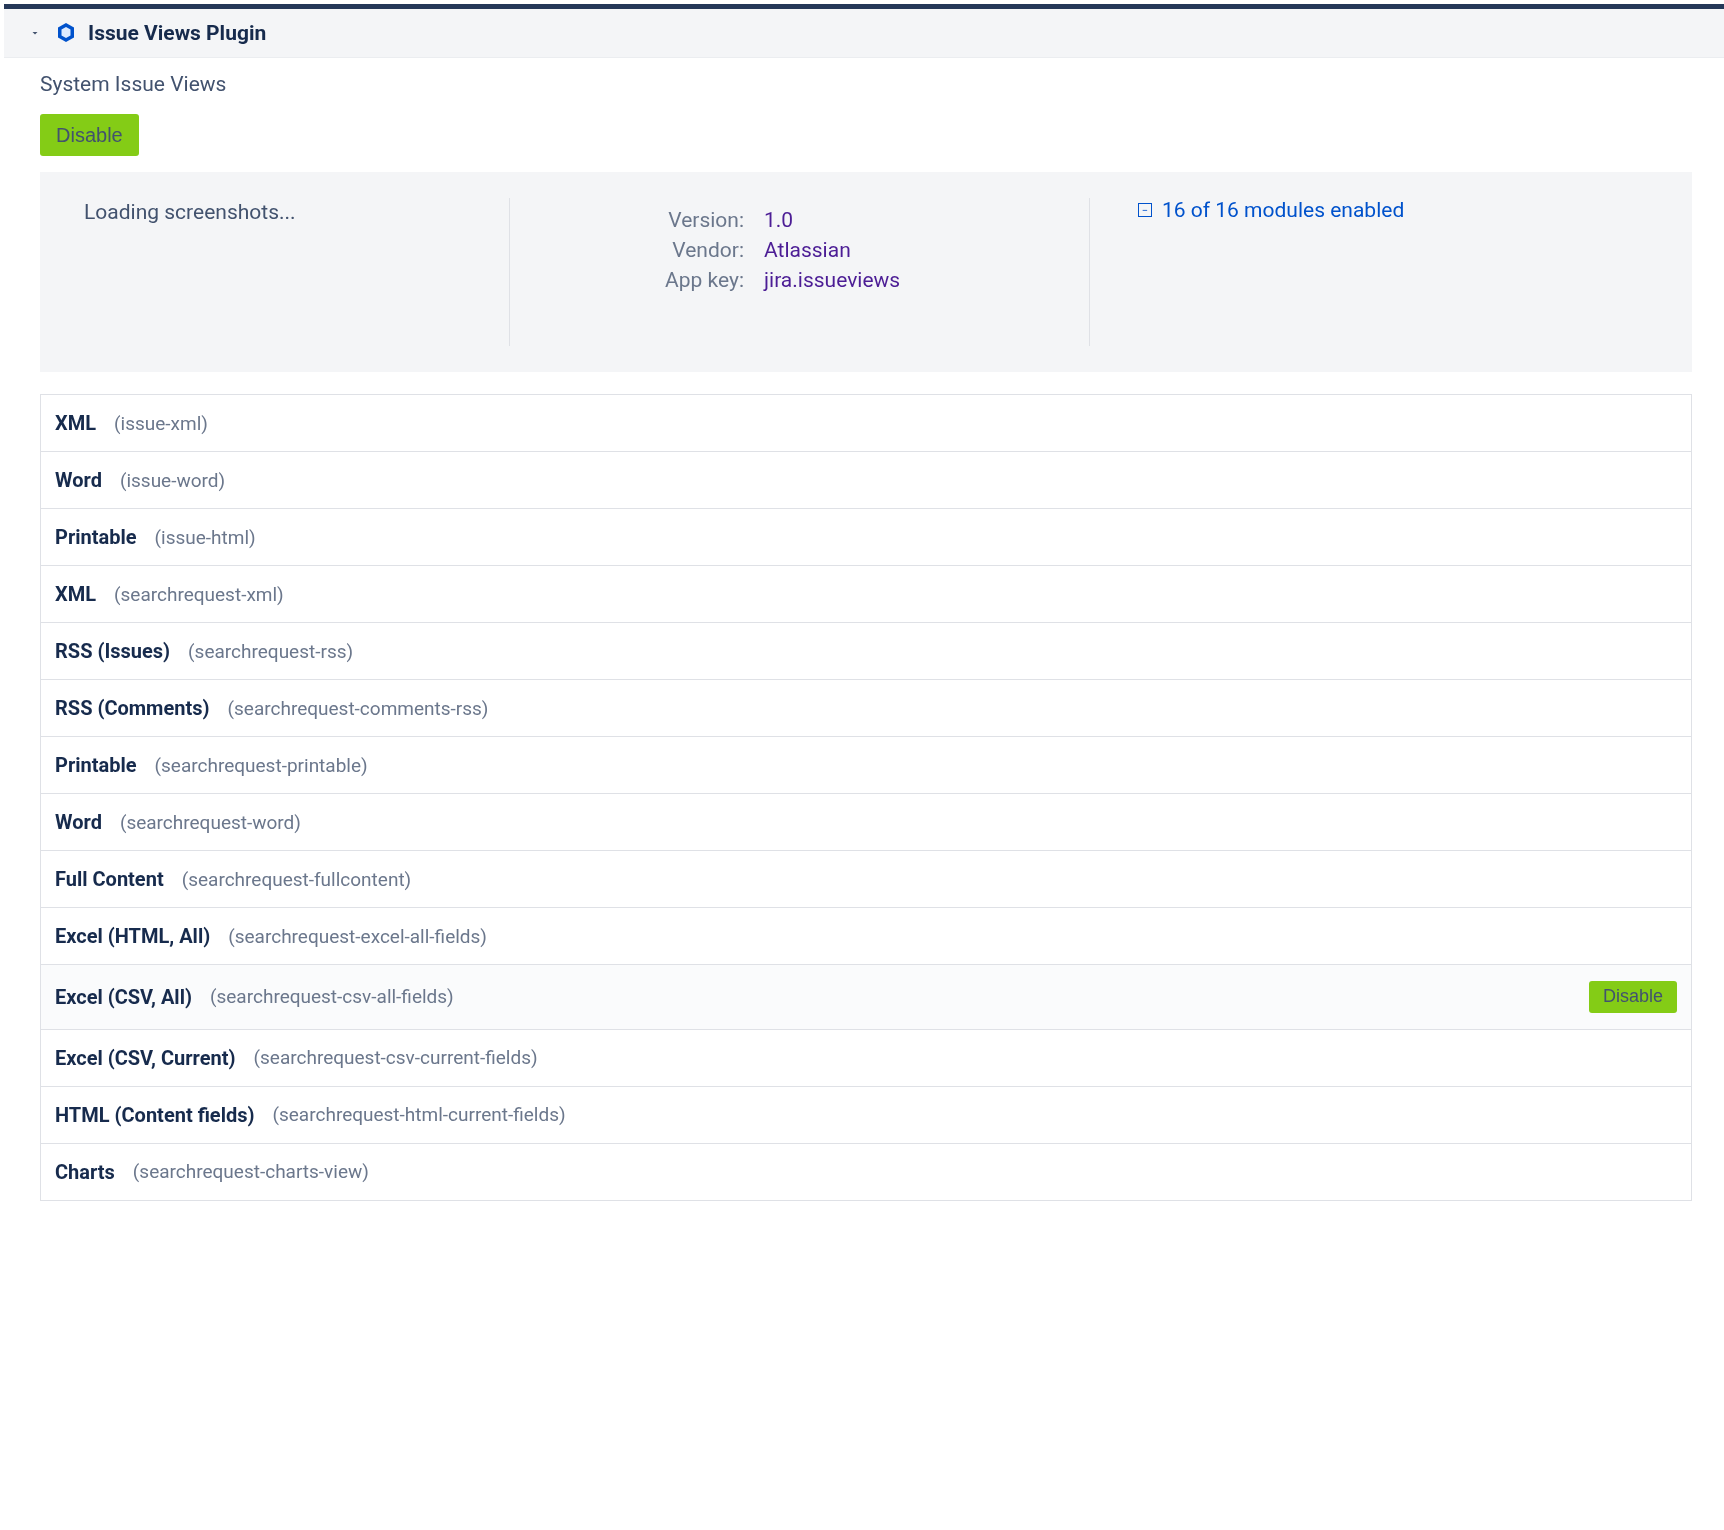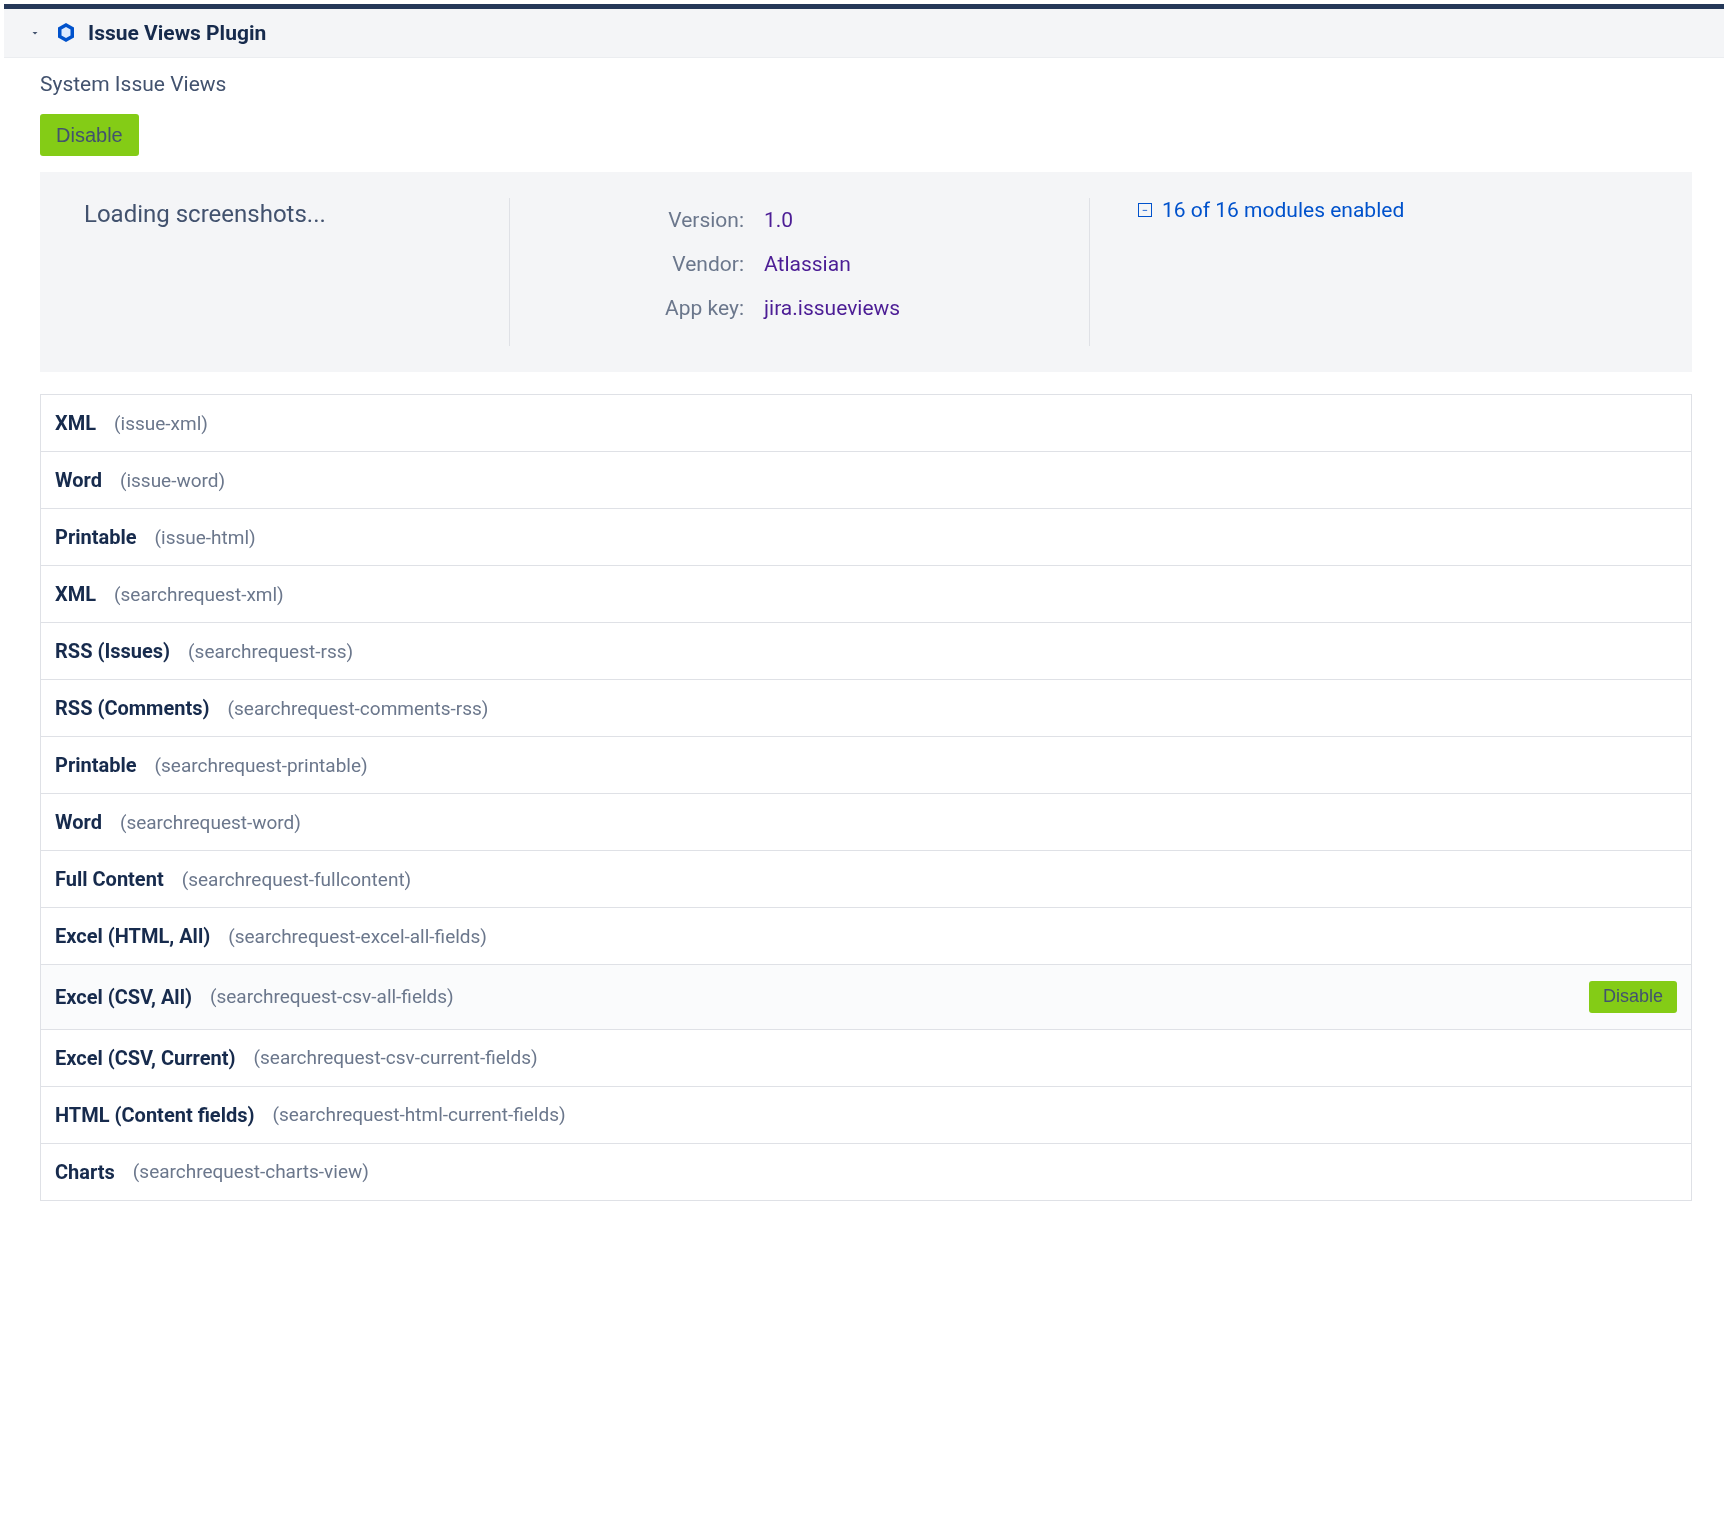--- a/index.html
+++ b/index.html
@@ -83,27 +83,27 @@
     display: flex;
     min-height: 200px;
   }
   .info-col {
     padding: 28px 36px 28px 44px;
     position: relative;
   }
   .info-col.screens {
     flex: 0 0 470px;
     color: #42526E;
-    font-size: 24px;
+    font-size: 21px;
   }
   .info-col.meta {
     flex: 0 0 580px;
     display: flex;
     flex-direction: column;
-    gap: 20px;
+    gap: 6px;
     padding-top: 36px;
   }
   .info-col.modules {
     flex: 1;
     padding-top: 26px;
     padding-left: 48px;
   }
   .col-sep {
     position: absolute;
     right: 0;

